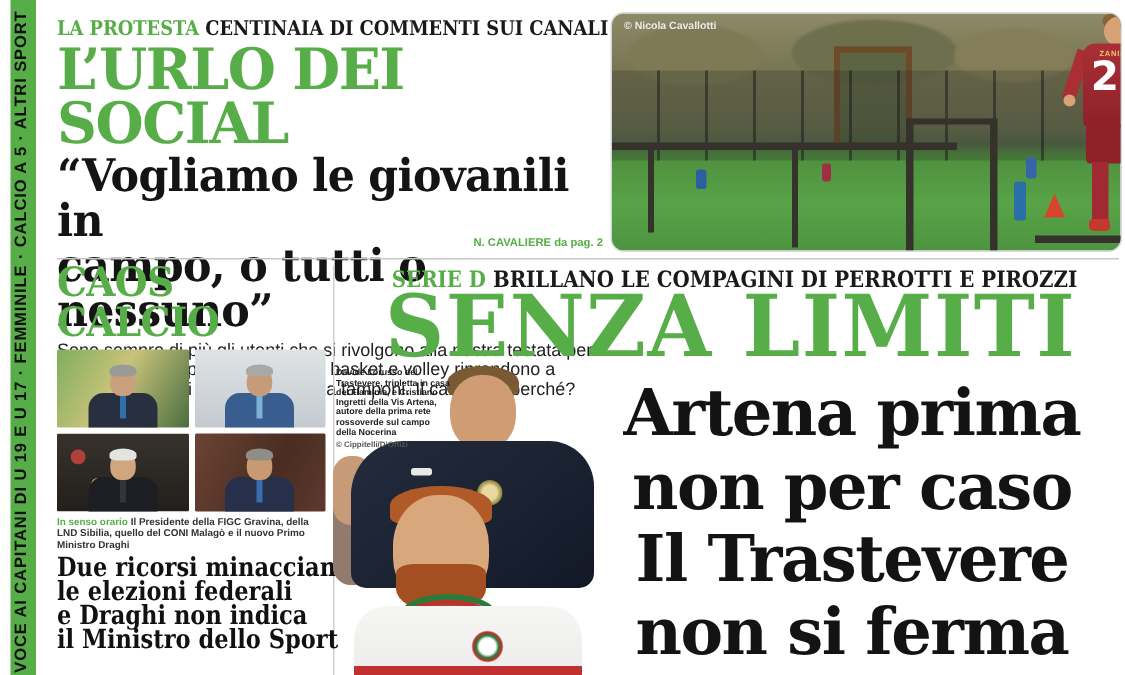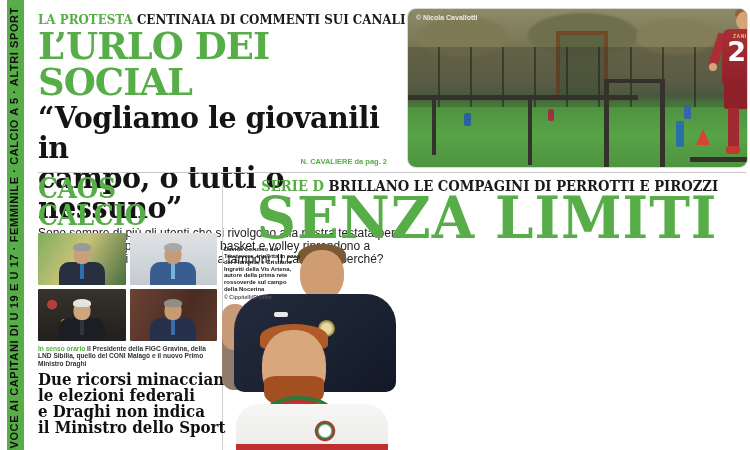--- a/index.html
+++ b/index.html
@@ -13,21 +13,21 @@
   #side-strip{position:absolute;left:7px;top:0;width:17px;height:450px;background:var(--green);}
   #side-strip span{position:absolute;bottom:2px;left:1px;writing-mode:vertical-rl;transform:rotate(180deg);
         font-weight:bold;font-size:11px;letter-spacing:.6px;color:#101010;white-space:nowrap;}
 
   
   #top-article{position:absolute;left:38px;top:11px;width:366px;}
   #top-kicker{font-size:13.5px;font-weight:bold;white-space:nowrap;}
   #top-headline{font-size:38px;line-height:36px;letter-spacing:-1px;margin-top:1px;transform:scaleX(.97);transform-origin:left;}
   #top-quote{font-size:30px;line-height:30px;color:#141414;letter-spacing:-.5px;margin-top:3px;transform:scaleX(.95);transform-origin:left;}
   #top-body{font-size:12px;line-height:12.9px;margin-top:4px;color:#222;font-weight:500;width:366px;}
-  #top-byline{position:absolute;right:17px;top:146px;font-size:7.5px;font-weight:bold;color:var(--green);}
+  #top-byline{position:absolute;right:2px;top:146px;font-size:7.5px;font-weight:bold;color:var(--green);}
 
   
   #top-photo{position:absolute;left:407px;top:8px;width:339px;height:158px;border-radius:9px;overflow:hidden;
      border:1px solid #d8d8d8;
      background:linear-gradient(180deg,#8e8a68 0%,#767452 26%,#676d4e 48%,#55674a 55%,#4f8f3f 60%,#58a347 80%,#4d9440 100%);}
   .foliage{position:absolute;border-radius:50%;filter:blur(1px);}
   #fence{position:absolute;left:0;top:38px;width:100%;height:60px;
      background:repeating-linear-gradient(90deg,transparent 0 30px,rgba(25,25,22,.5) 30px 32px),
                 linear-gradient(rgba(40,40,35,.25),rgba(40,40,35,.25));}
   .rail{position:absolute;background:#35322c;}
@@ -213,20 +213,26 @@
       <div>il Ministro dello Sport</div>
     </div>
 
   </div>
 
   <div id="serie-kicker">
     <span class="condense"><span class="green">SERIE D</span><span> BRILLANO LE COMPAGINI DI PERROTTI E PIROZZI</span></span>
   </div>
   <div id="serie-headline">SENZA LIMITI</div>
 
+  <div id="artena">
+    <div>Artena prima</div>
+    <div>non per caso</div>
+    <div>Il Trastevere</div>
+    <div>non si ferma</div>
+  </div>
 
   <div id="players">
     <div id="back-arm"></div>
     <div id="back-hair"></div>
     <div id="back-head"></div>
     <div id="back-torso"></div>
     <div id="joma"></div>
     <div id="back-badge"></div>
     <div id="front-hair"></div>
     <div id="front-head"></div>

